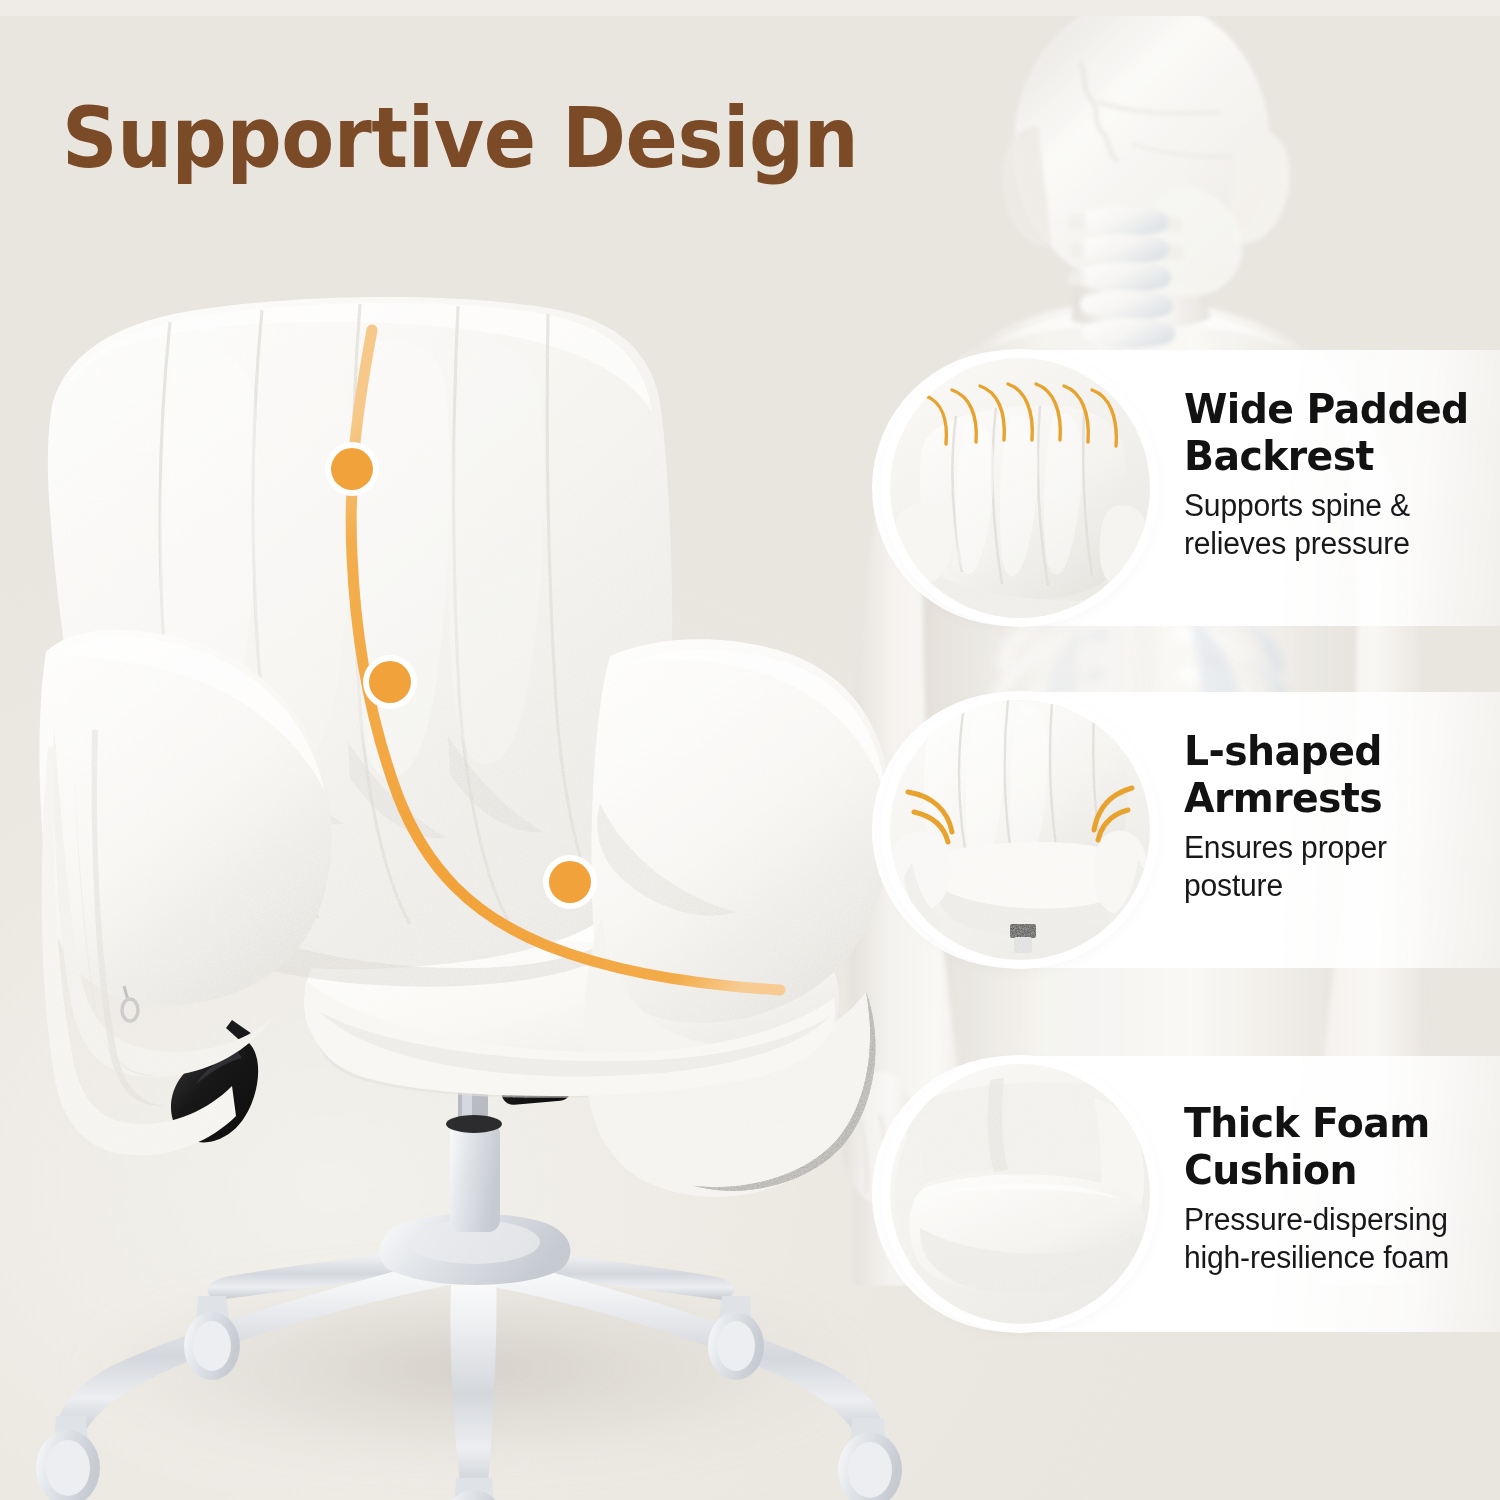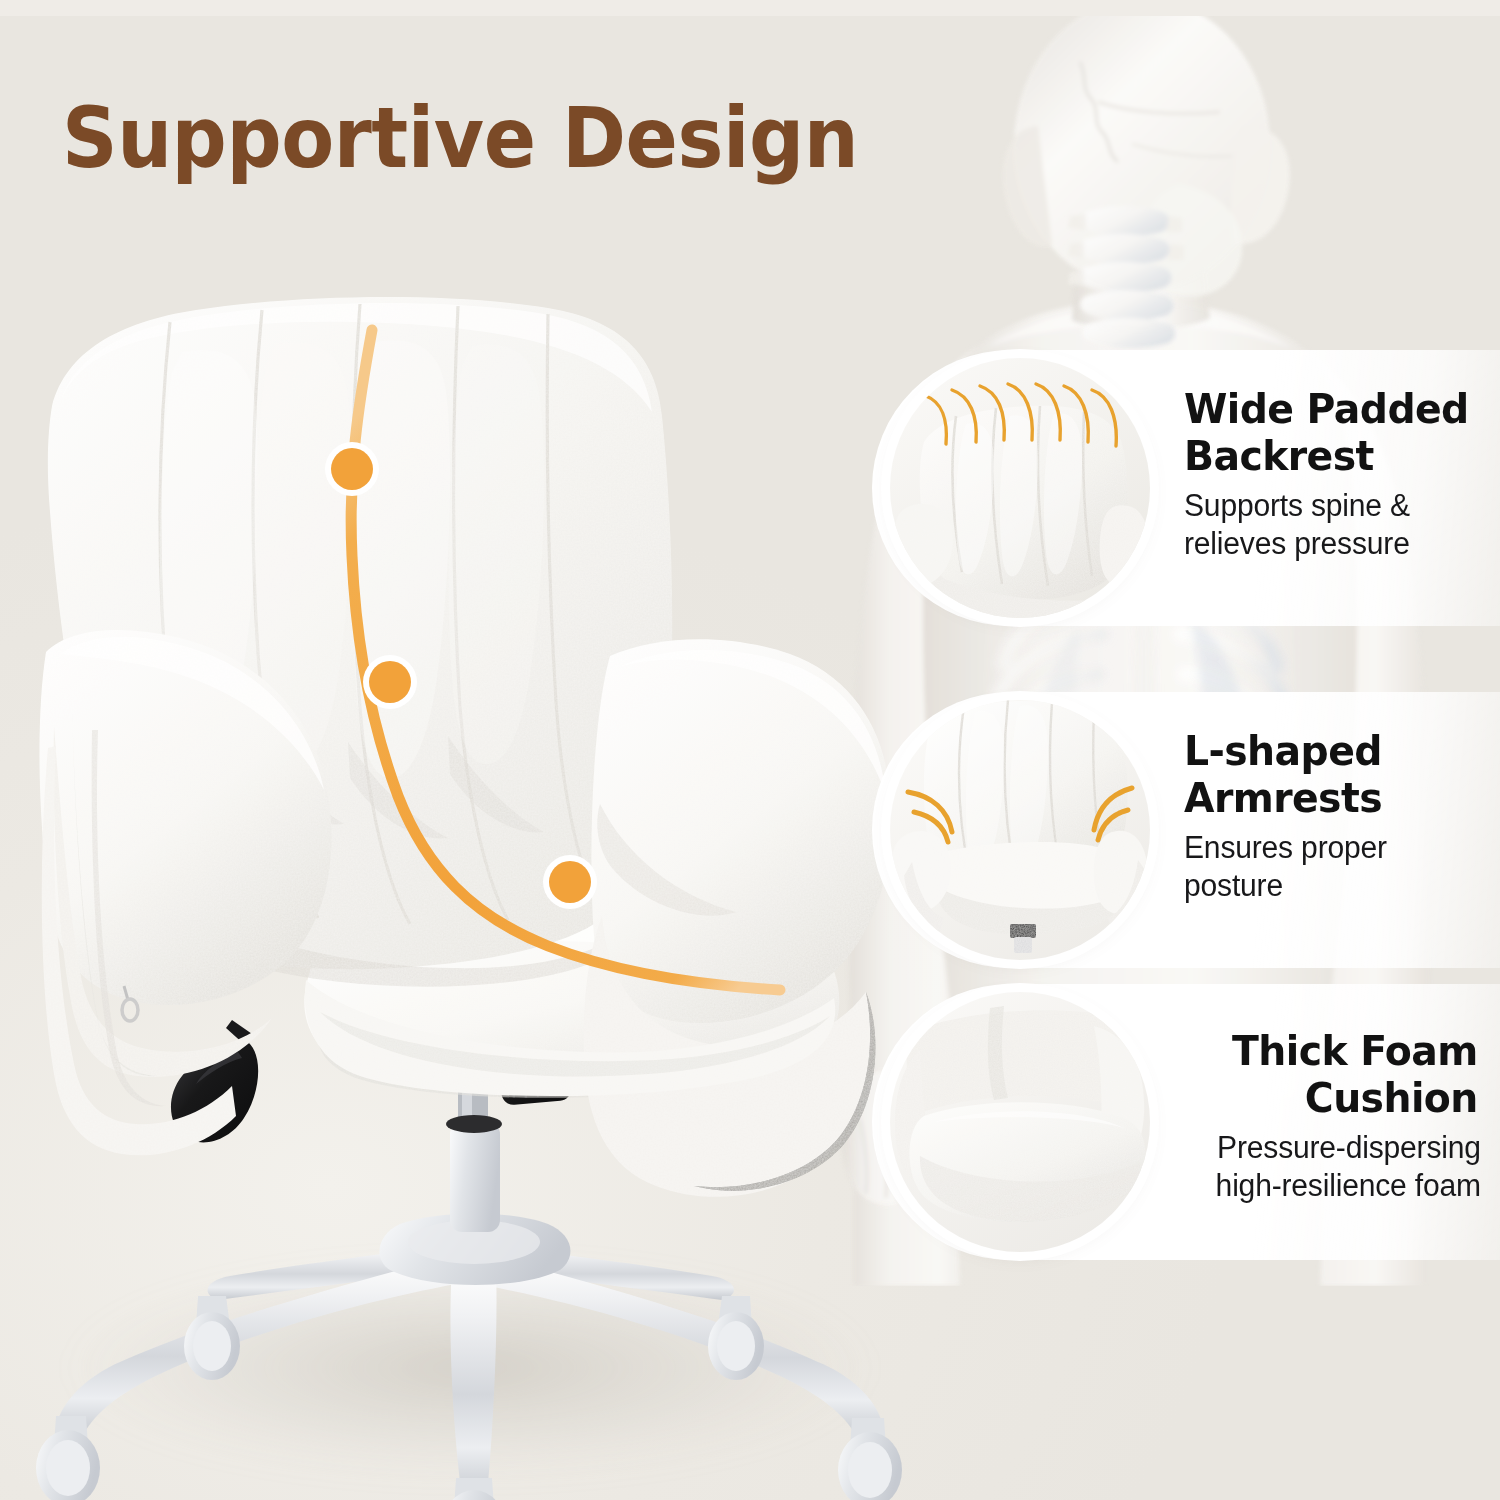--- a/index.html
+++ b/index.html
@@ -76,21 +76,21 @@
   }
   .panel .sub{
     margin-top:7px;
     font-family:"Liberation Sans", sans-serif;
     font-size:31px; line-height:38px; color:#18181a;
     letter-spacing:-0.2px;
     transform:scaleX(.97); transform-origin:left top;
   }
   #panel-0{ top:334px; }
   #panel-1{ top:676px; }
-  #panel-2{ top:968px;text-align:right; }
+  #panel-2{ top:1040px; }
   #panel-2 .txt{ top:44px; }
 </style>
 </head>
 <body>
 
 <div id="stage">
 
   <svg id="mannequin" viewBox="0 0 720 1270" preserveAspectRatio="xMidYMin meet">
     <defs>
       <linearGradient id="skinG" x1="0" y1="0" x2="1" y2="0">

